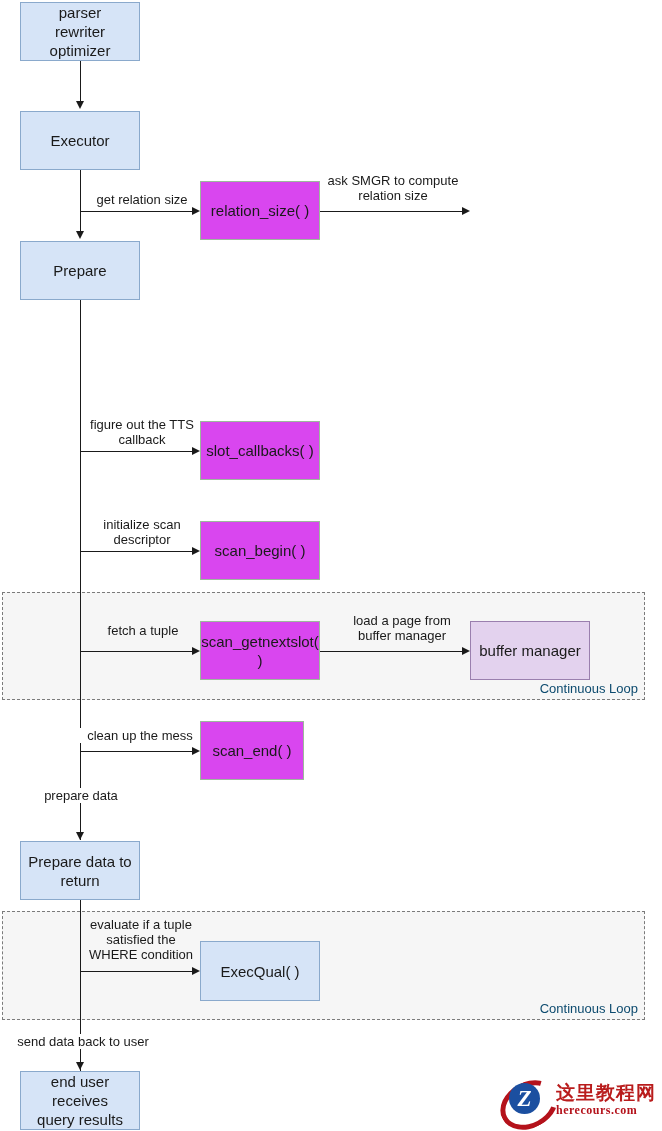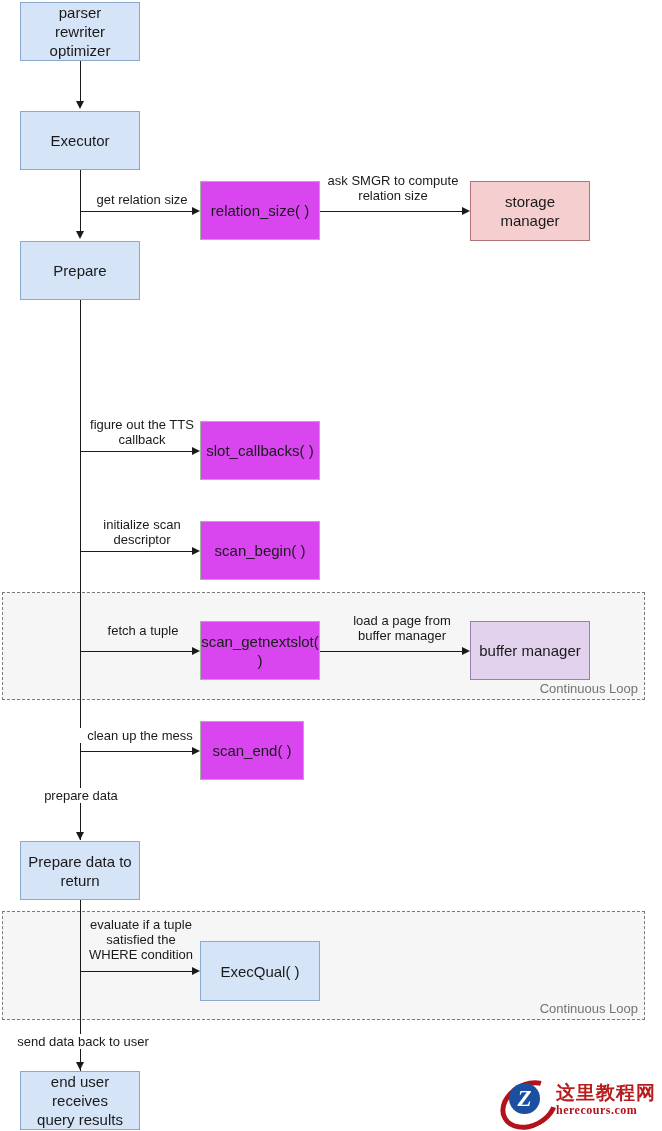--- a/index.html
+++ b/index.html
@@ -47,21 +47,21 @@
     box-sizing: border-box;
     background: #f6f6f6;
     border: 1px dashed #7b7b7b;
   }
   .loop-label {
     position: absolute;
     right: 6px;
     bottom: 2px;
     font-size: 13px;
     line-height: 16px;
-    color: #737373;
+    color: #0c4a6e;
     white-space: nowrap;
   }
 
   .edge {
     position: absolute;
     background: #1a1a1a;
   }
   .edge.v { width: 1px; }
   .edge.h { height: 1px; }
 
@@ -205,24 +205,20 @@
   </div>
 
   <div class="node blue" style="left:20px; top:111px; width:120px; height:59px;">
     <span class="inner">Executor</span>
   </div>
 
   <div class="node green" style="left:200px; top:181px; width:120px; height:59px;">
     <span class="inner">relation_size( )</span>
   </div>
 
-  <div class="node red" style="left:470px; top:181px; width:120px; height:60px;">
-    <span class="inner">storage
-manager</span>
-  </div>
 
   <div class="node blue" style="left:20px; top:241px; width:120px; height:59px;">
     <span class="inner">Prepare</span>
   </div>
 
   <div class="node green" style="left:200px; top:421px; width:120px; height:59px;">
     <span class="inner">slot_callbacks( )</span>
   </div>
 
   <div class="node green" style="left:200px; top:521px; width:120px; height:59px;">

